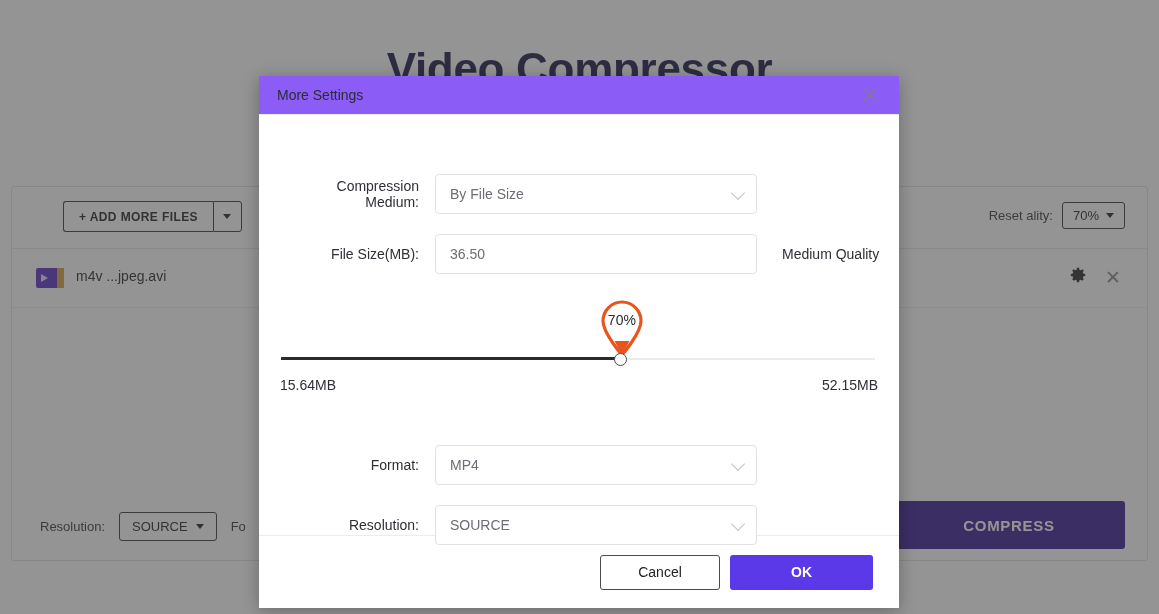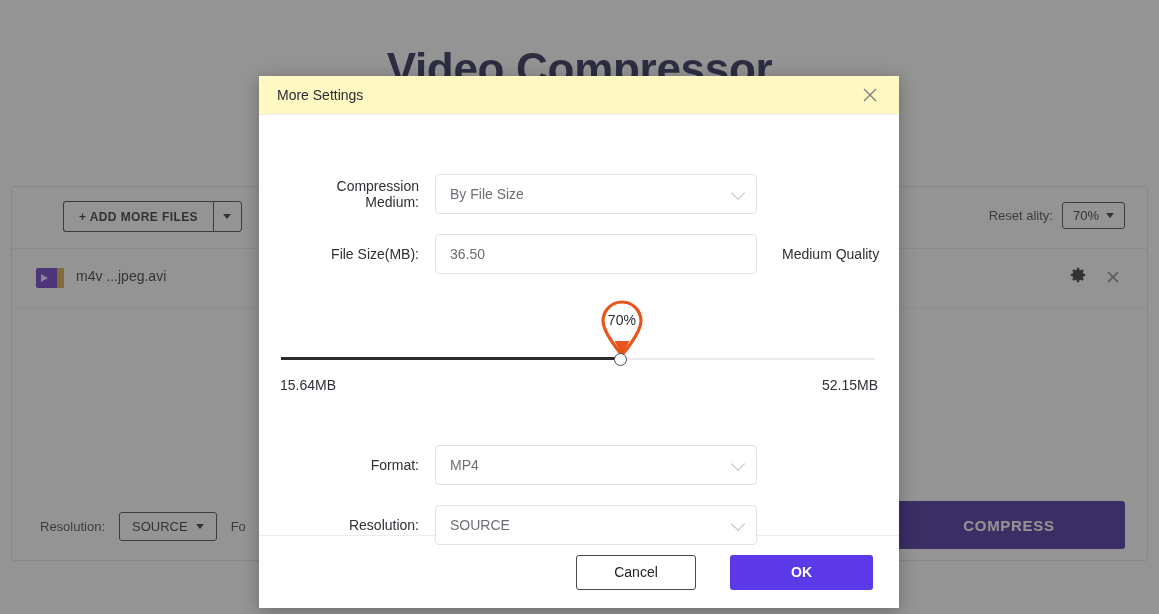--- a/index.html
+++ b/index.html
@@ -227,21 +227,21 @@
     top: 76px;
     width: 640px;
     height: 532px;
     background: #ffffff;
     box-shadow: 0 3px 16px rgba(0,0,0,0.28);
     display: flex;
     flex-direction: column;
   }
   #modal-header {
     height: 38px;
-    background: #fef9c3;
+    background: #8b5cf6;
     border-bottom: 1px solid #ececef;
     display: flex;
     align-items: center;
     padding: 0 18px;
     flex: none;
   }
   #modal-title {
     font-size: 14px;
     color: #2c2c33;
     flex: 1;
@@ -393,21 +393,21 @@
     color: #2f2f36;
   }
 
   #modal-footer {
     height: 72px;
     border-top: 1px solid #ececef;
     display: flex;
     align-items: center;
     justify-content: flex-end;
     padding-right: 26px;
-    gap: 34px;
+    gap: 10px;
     flex: none;
   }
   #cancel-button {
     width: 120px; height: 35px;
     border: 1px solid #4a4a50;
     border-radius: 3px;
     background: #ffffff;
     color: #222228;
     font-size: 14px;
     cursor: pointer;

